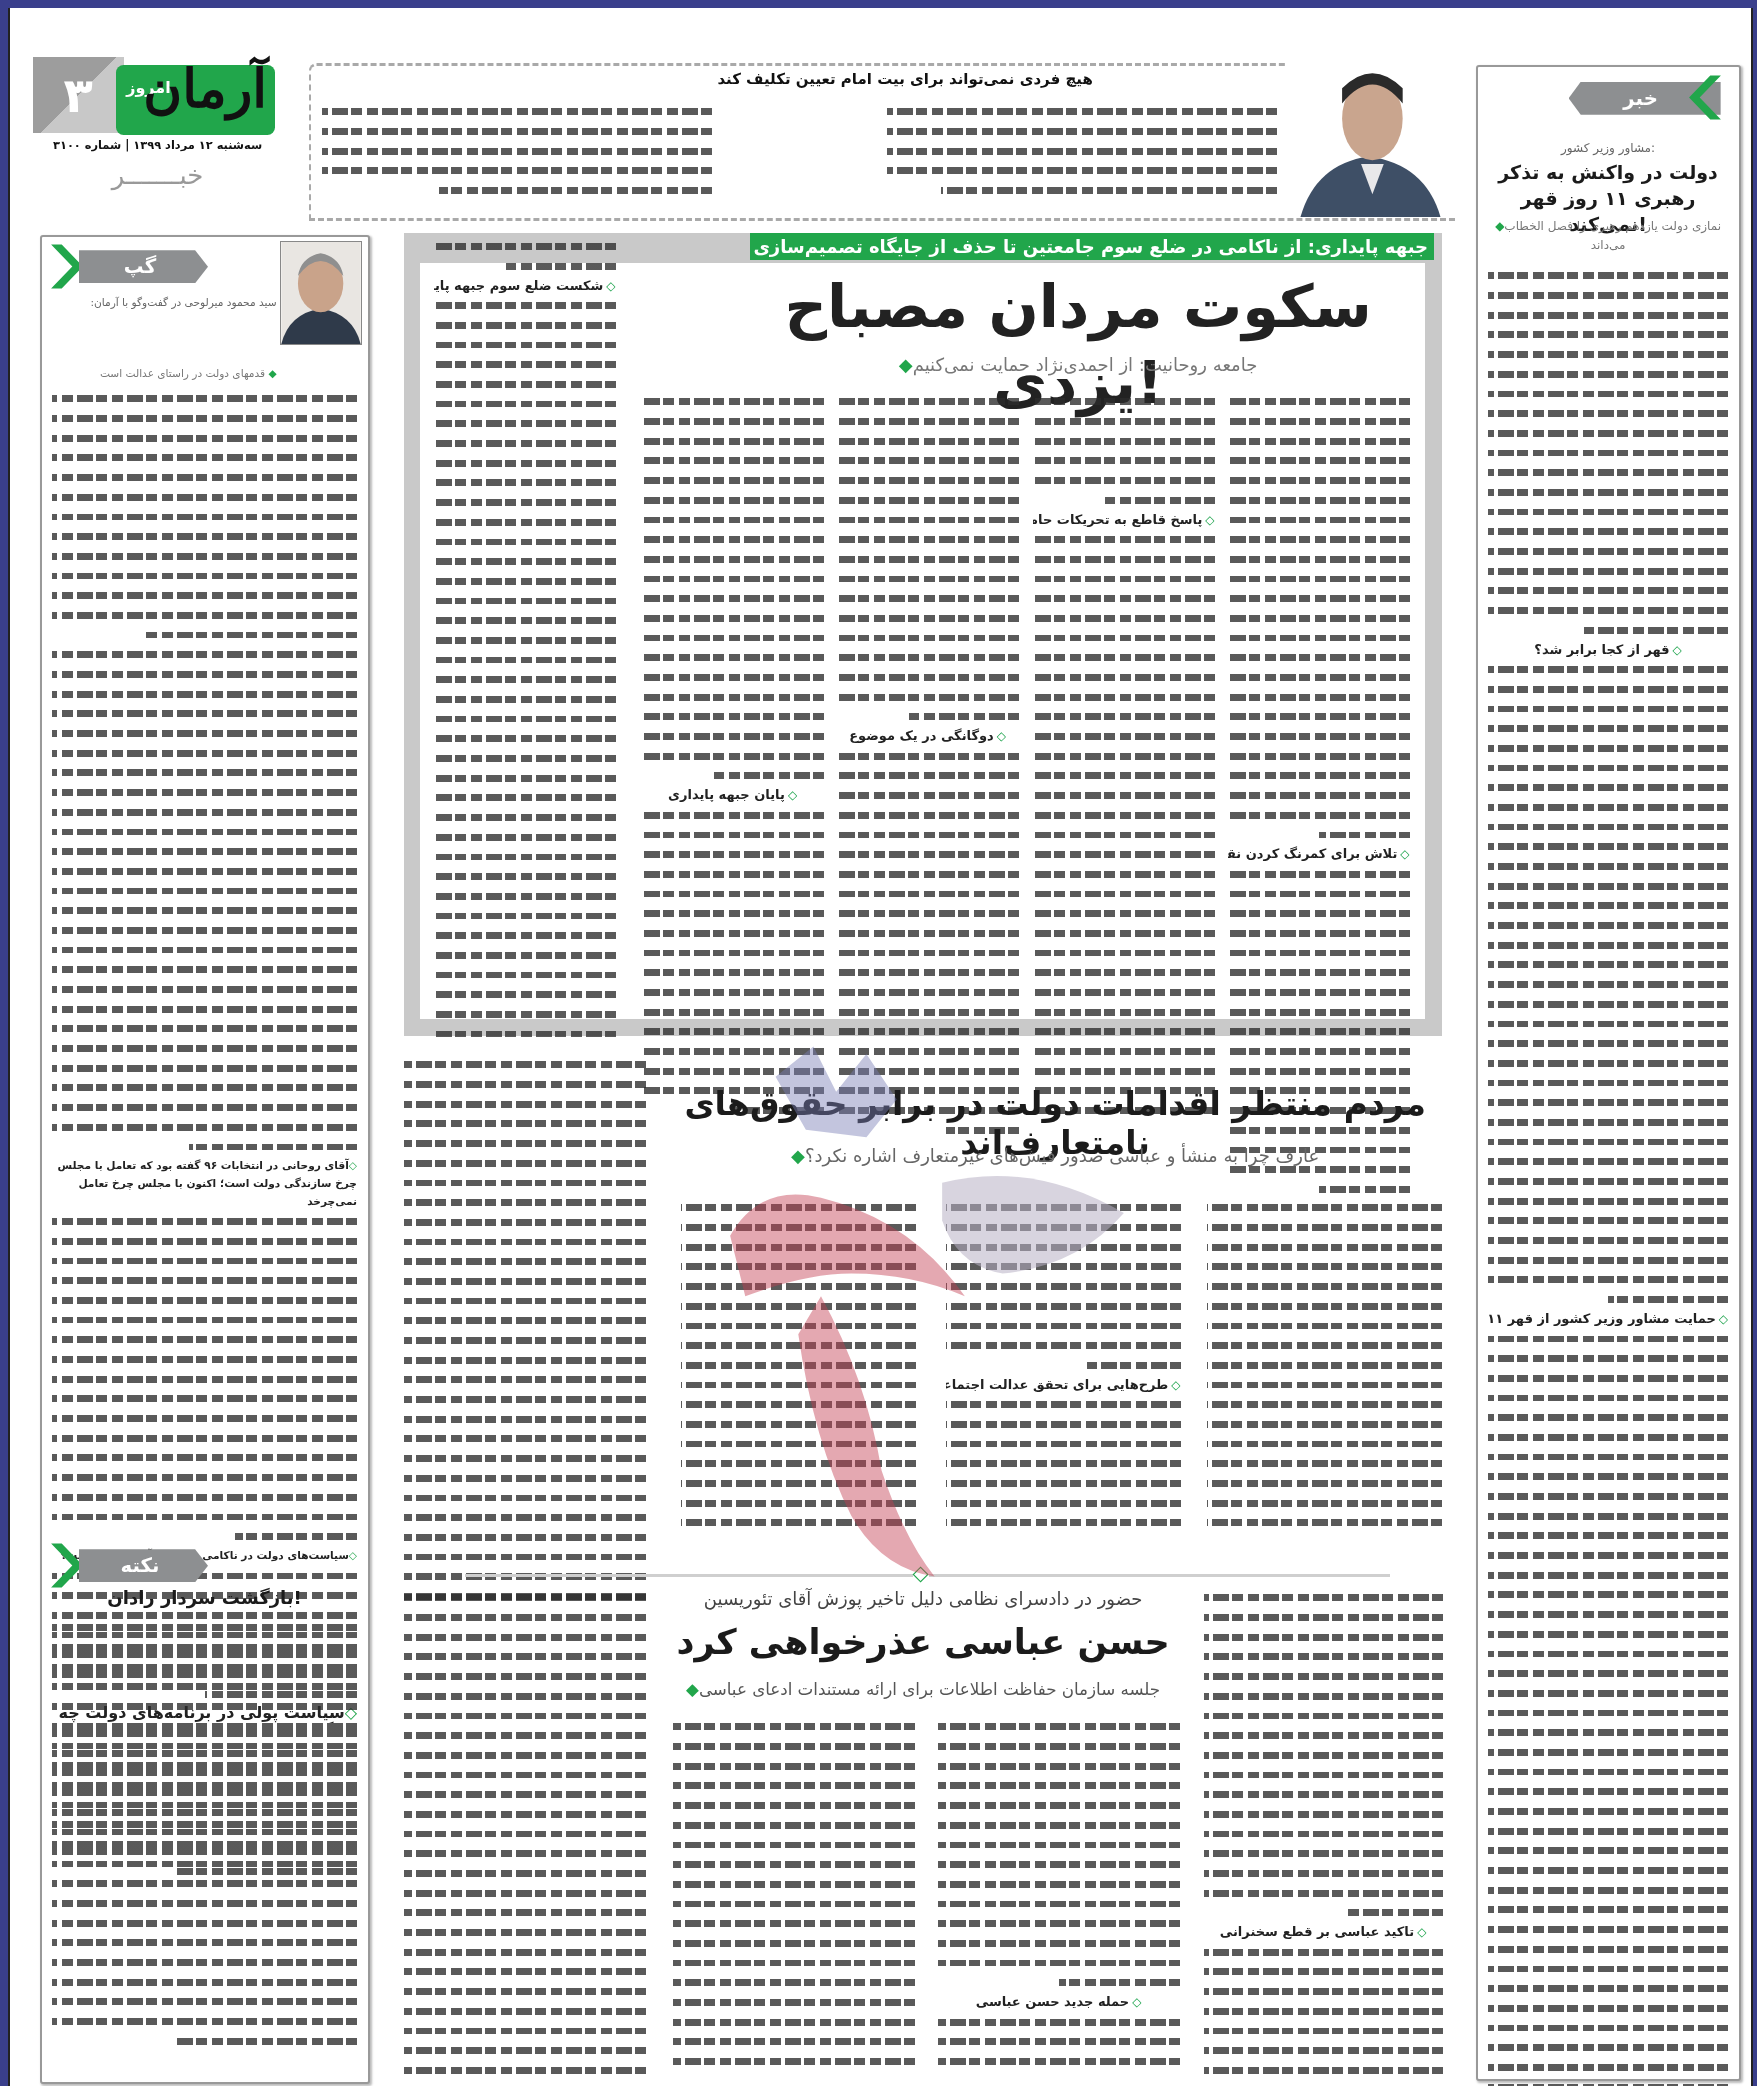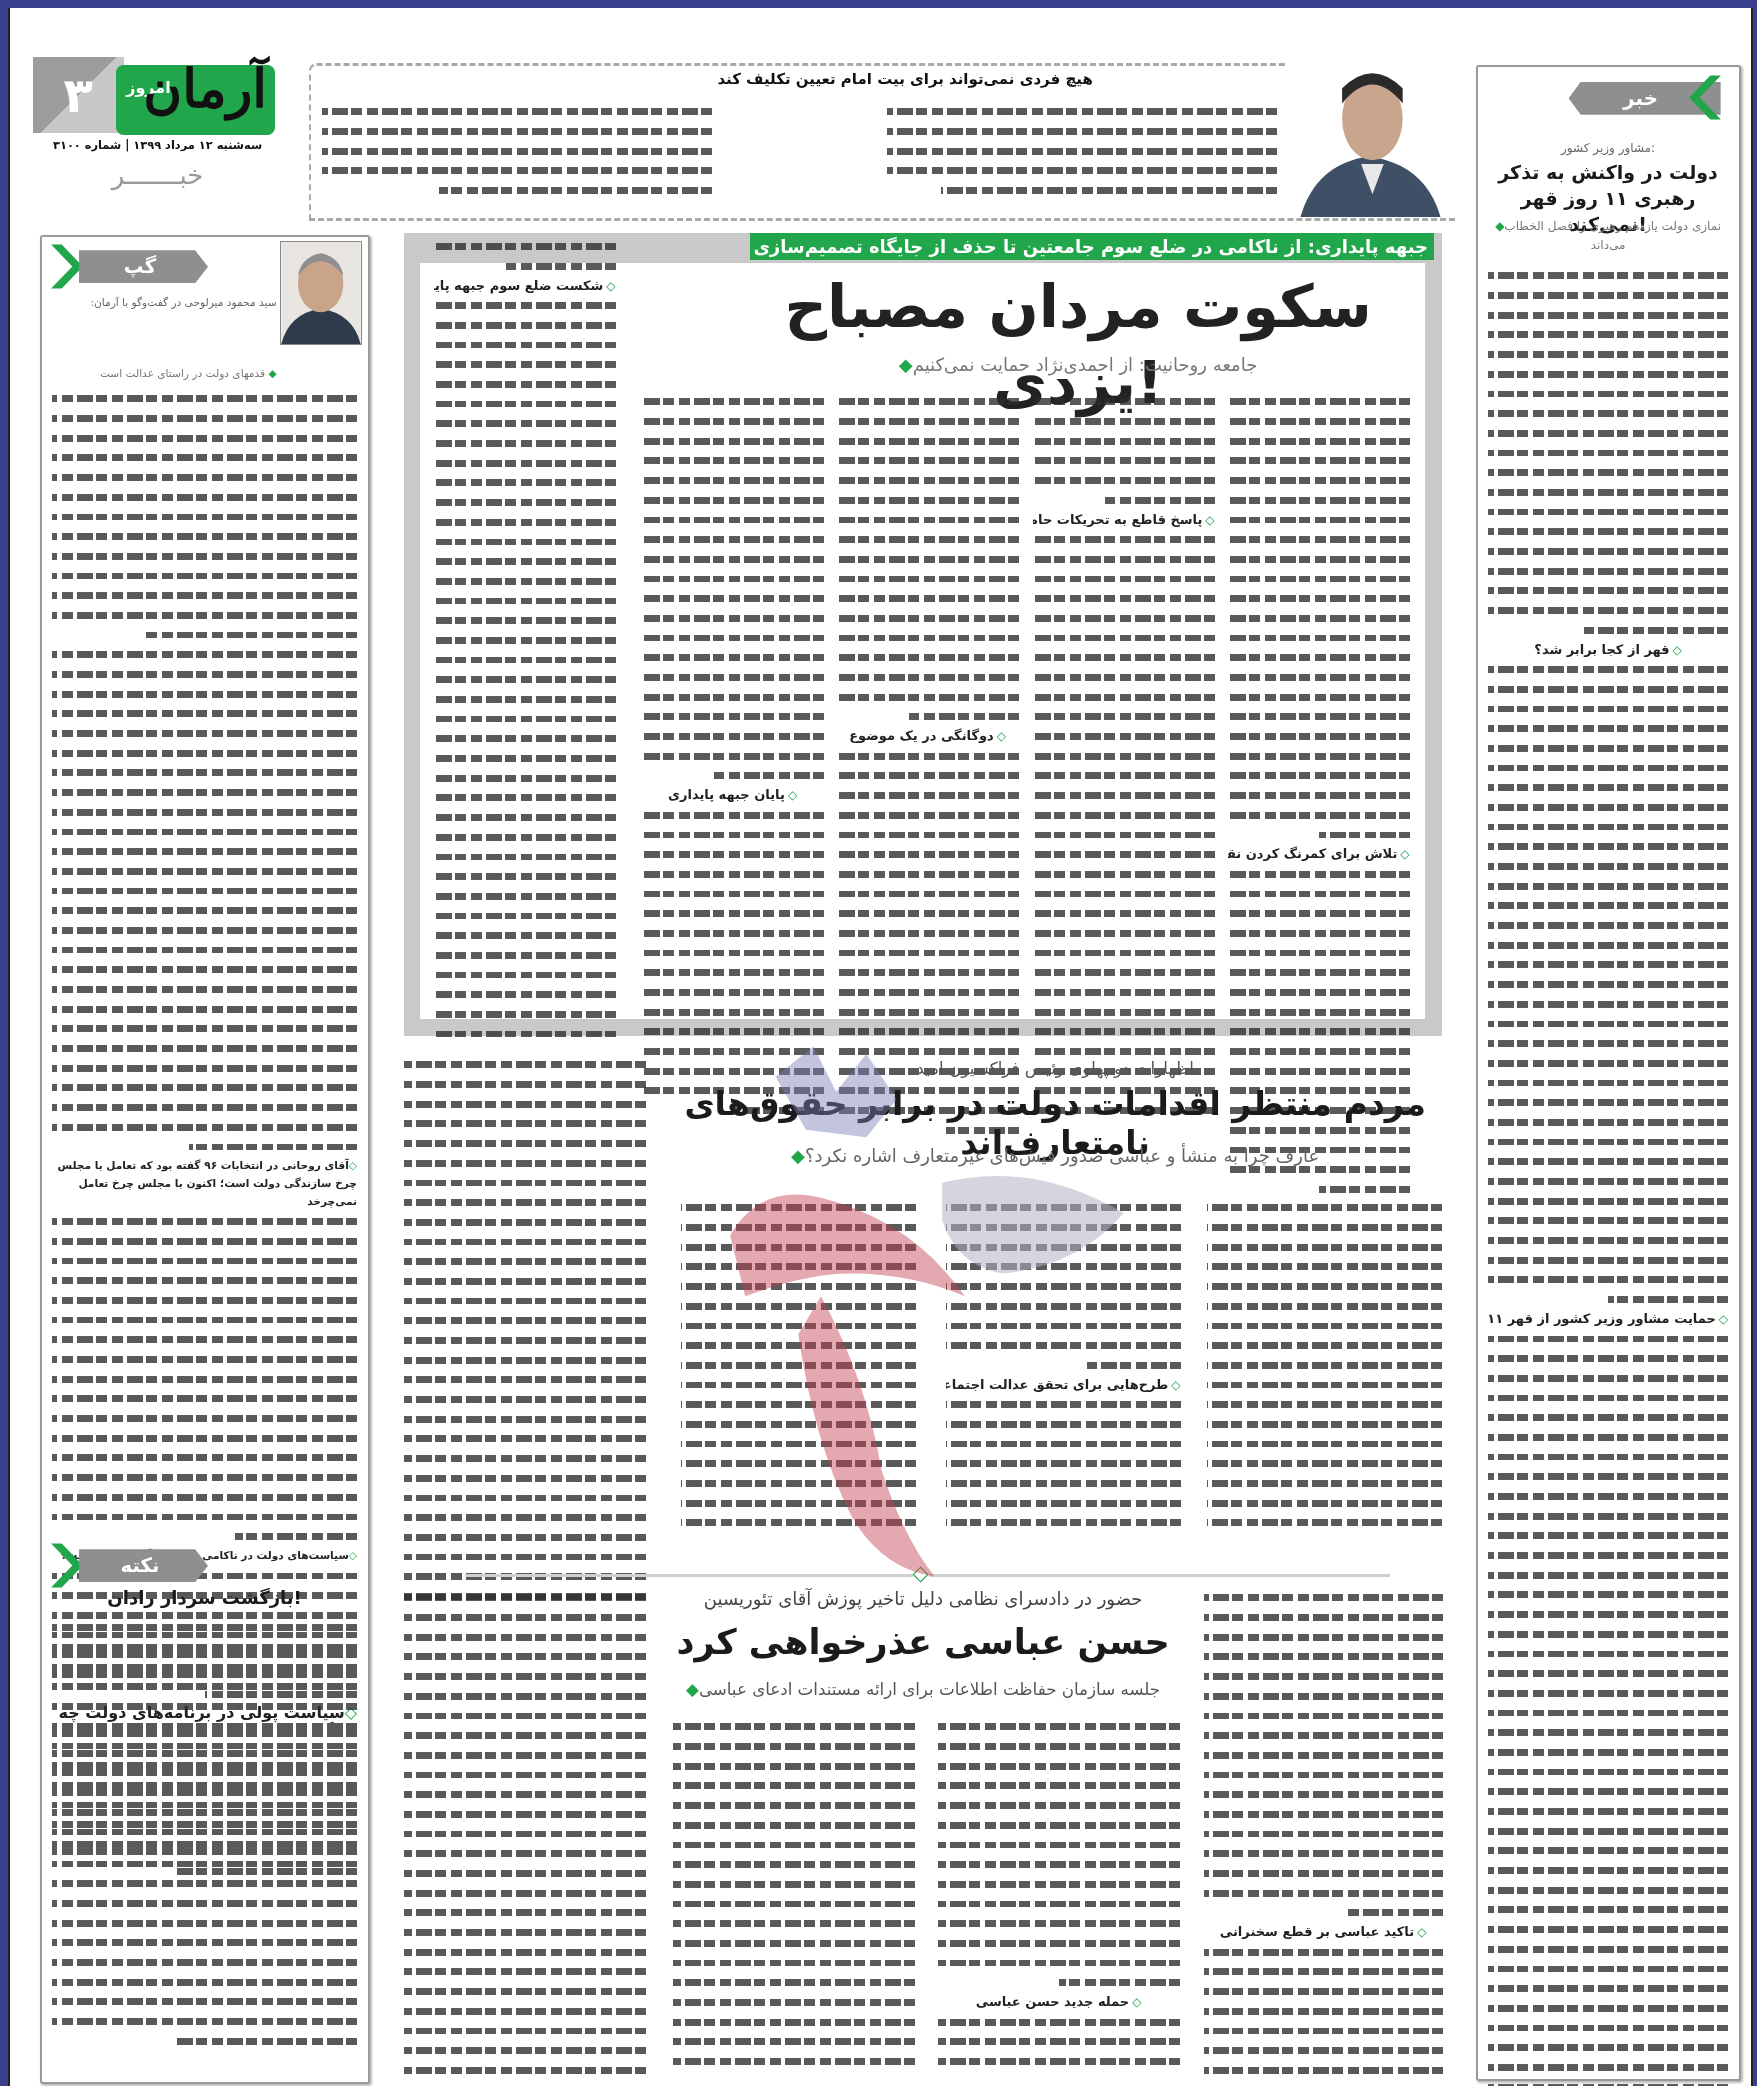--- a/index.html
+++ b/index.html
@@ -507,21 +507,20 @@
         <div class="ln"></div>
         <div class="ln"></div>
         <div class="ln"></div>
         <div class="ln"></div>
         <div class="ln"></div>
         <div class="ln"></div>
         <div class="ln"></div>
     </div>
   </div>
 
-  <div class="abs ctr" style="left:659px;width:773px;top:1050px;font-size:16.7px;color:#555;">اظهارات دو پهلوی رئیس فراکسیون امید</div>
   <div class="abs ctr title" style="left:659px;width:773px;top:1076px;font-size:33px;">مردم منتظر اقدامات دولت در برابر حقوق‌های نامتعارف‌اند</div>
   <div class="abs ctr" style="left:659px;width:773px;top:1137px;font-size:18px;color:#666;"><span style="color:#21a64b">◆</span><span>عارف چرا به منشأ و عباسی صدور فیش‌های غیرمتعارف اشاره نکرد؟</span></div>
 
   <div class="abs lines" style="left:394px;width:242px;top:1047px;">
     <div class="ln"></div>
       <div class="ln"></div>
       <div class="ln"></div>
       <div class="ln"></div>
       <div class="ln"></div>
       <div class="ln"></div>

